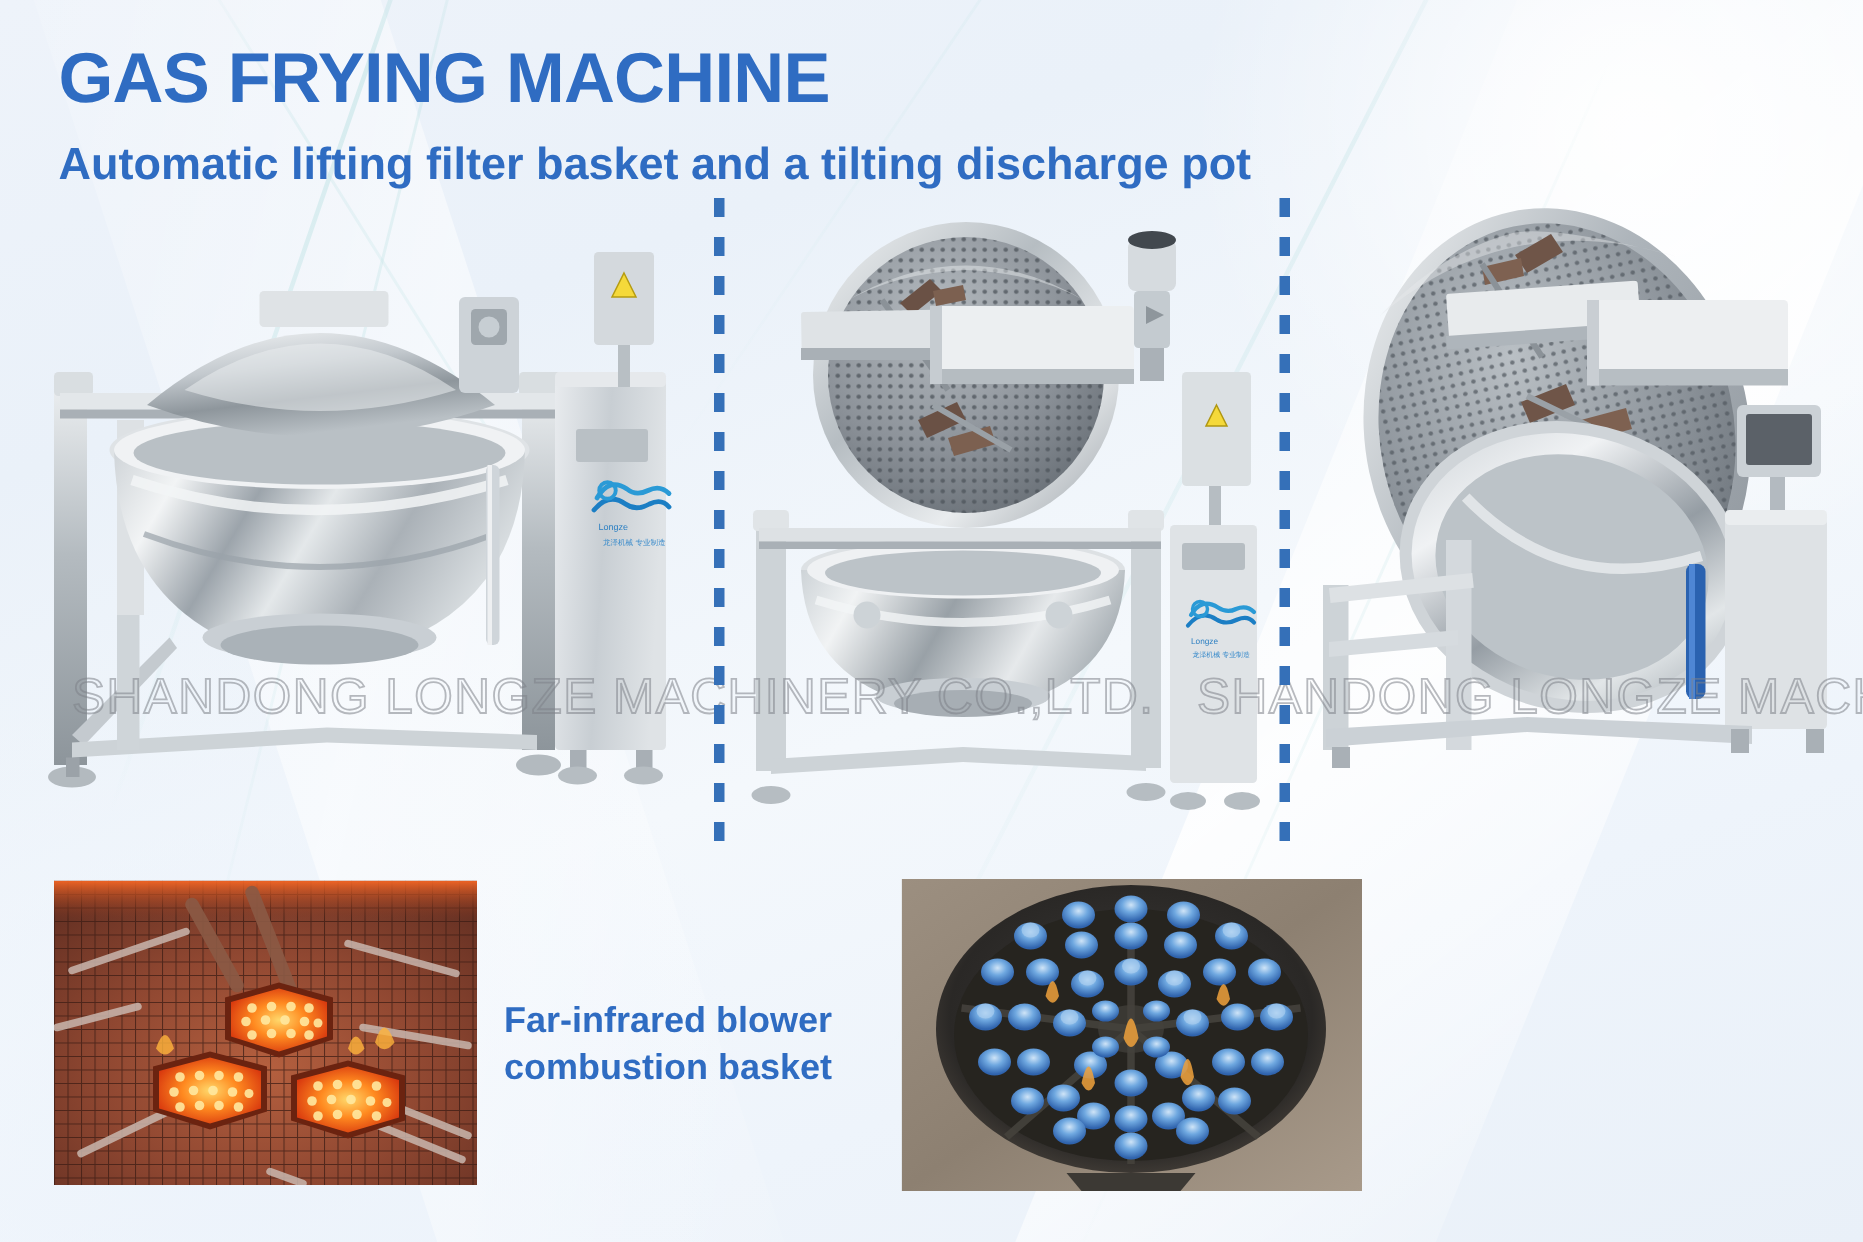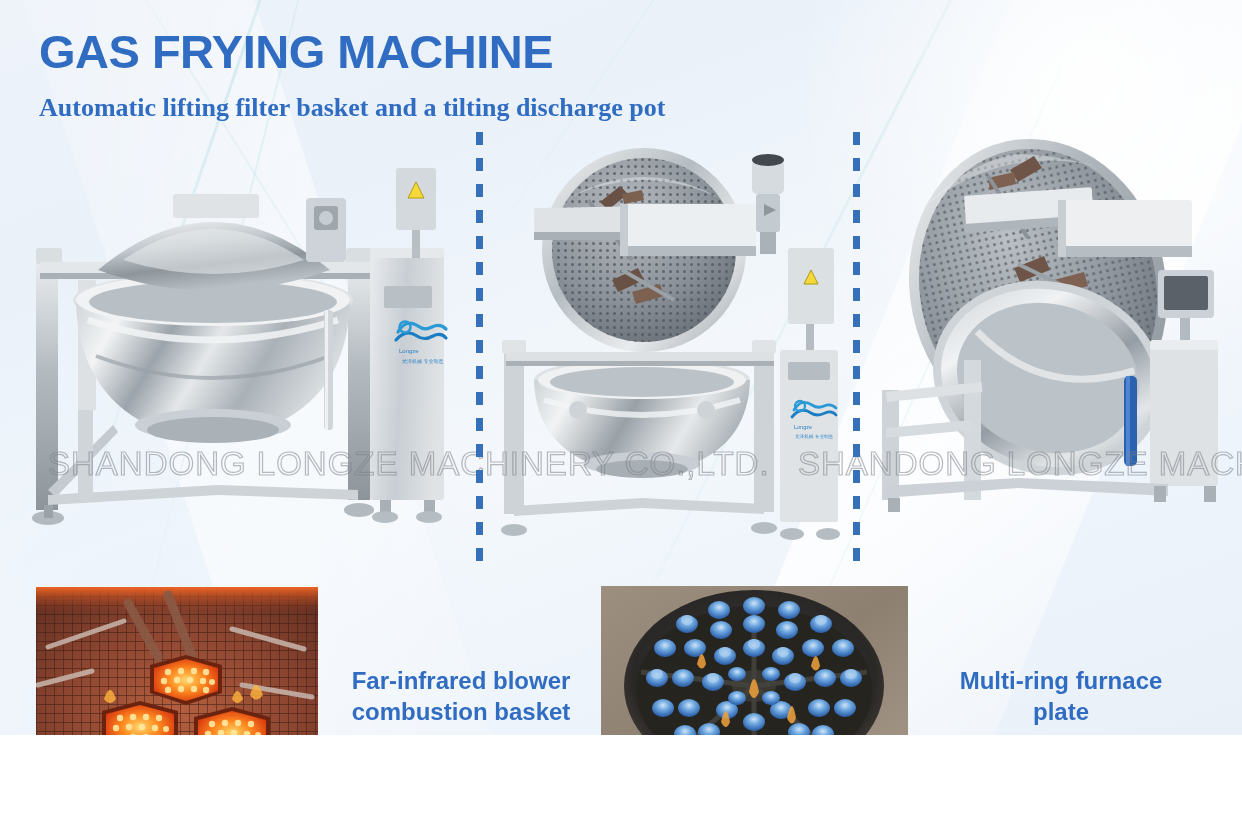--- a/index.html
+++ b/index.html
@@ -3,25 +3,24 @@
 <meta charset="utf-8">
 <style>
   html, body {
     margin: 0;
     padding: 0;
     background: #fff;
   }
   .poster {
     position: relative;
     width: 1242px;
-    height: 735px;
+    height: 828px;
     overflow: hidden;
     font-family: "Liberation Sans", sans-serif;
     background: linear-gradient(160deg, #eef3fa 0%, #eaf1f9 25%, #f4f8fc 55%, #eef4fb 75%, #e9f0f8 100%);
-    text-align: center;
   }
 
   
   .bg-layer {
     position: absolute;
     inset: 0;
     overflow: hidden;
     pointer-events: none;
   }
   .streak {
@@ -56,25 +55,24 @@
     left: 39px; top: 24px;
     font-size: 47px;
     font-weight: bold;
     letter-spacing: -0.5px;
     color: #2f6cc2;
     white-space: nowrap;
   }
   .subtitle {
     position: absolute;
     left: 39px; top: 93px;
-    font-size: 26px;
+    font-size: 30px;
     font-weight: bold;
     color: #2f6cc2;
     white-space: nowrap;
-    font-family: Liberation Serif, serif;
   }
 
   
   .divider {
     position: absolute;
     width: 7px;
     top: 132px;
     height: 440px;
     background-image: linear-gradient(to bottom, #3570b8 0, #3570b8 13px, transparent 13px, transparent 26px);
     background-size: 7px 26px;
@@ -619,15 +617,14 @@
         <path d="M96 78 q5 -20 9 0 q-4 9 -9 0"></path>
         <path d="M210 80 q5 -20 9 0 q-4 9 -9 0"></path>
       </g>
 
       <path d="M110 196 L196 196 L186 208 L120 208 Z" fill="#3c3934"></path>
     </svg>
   </div>
 
 
   <div class="caption cap-left">Far-infrared blower combustion basket</div>
-  <div class="caption cap-right">Multi-ring furnace plate</div>
 
 </div>
 
 </body></html>

